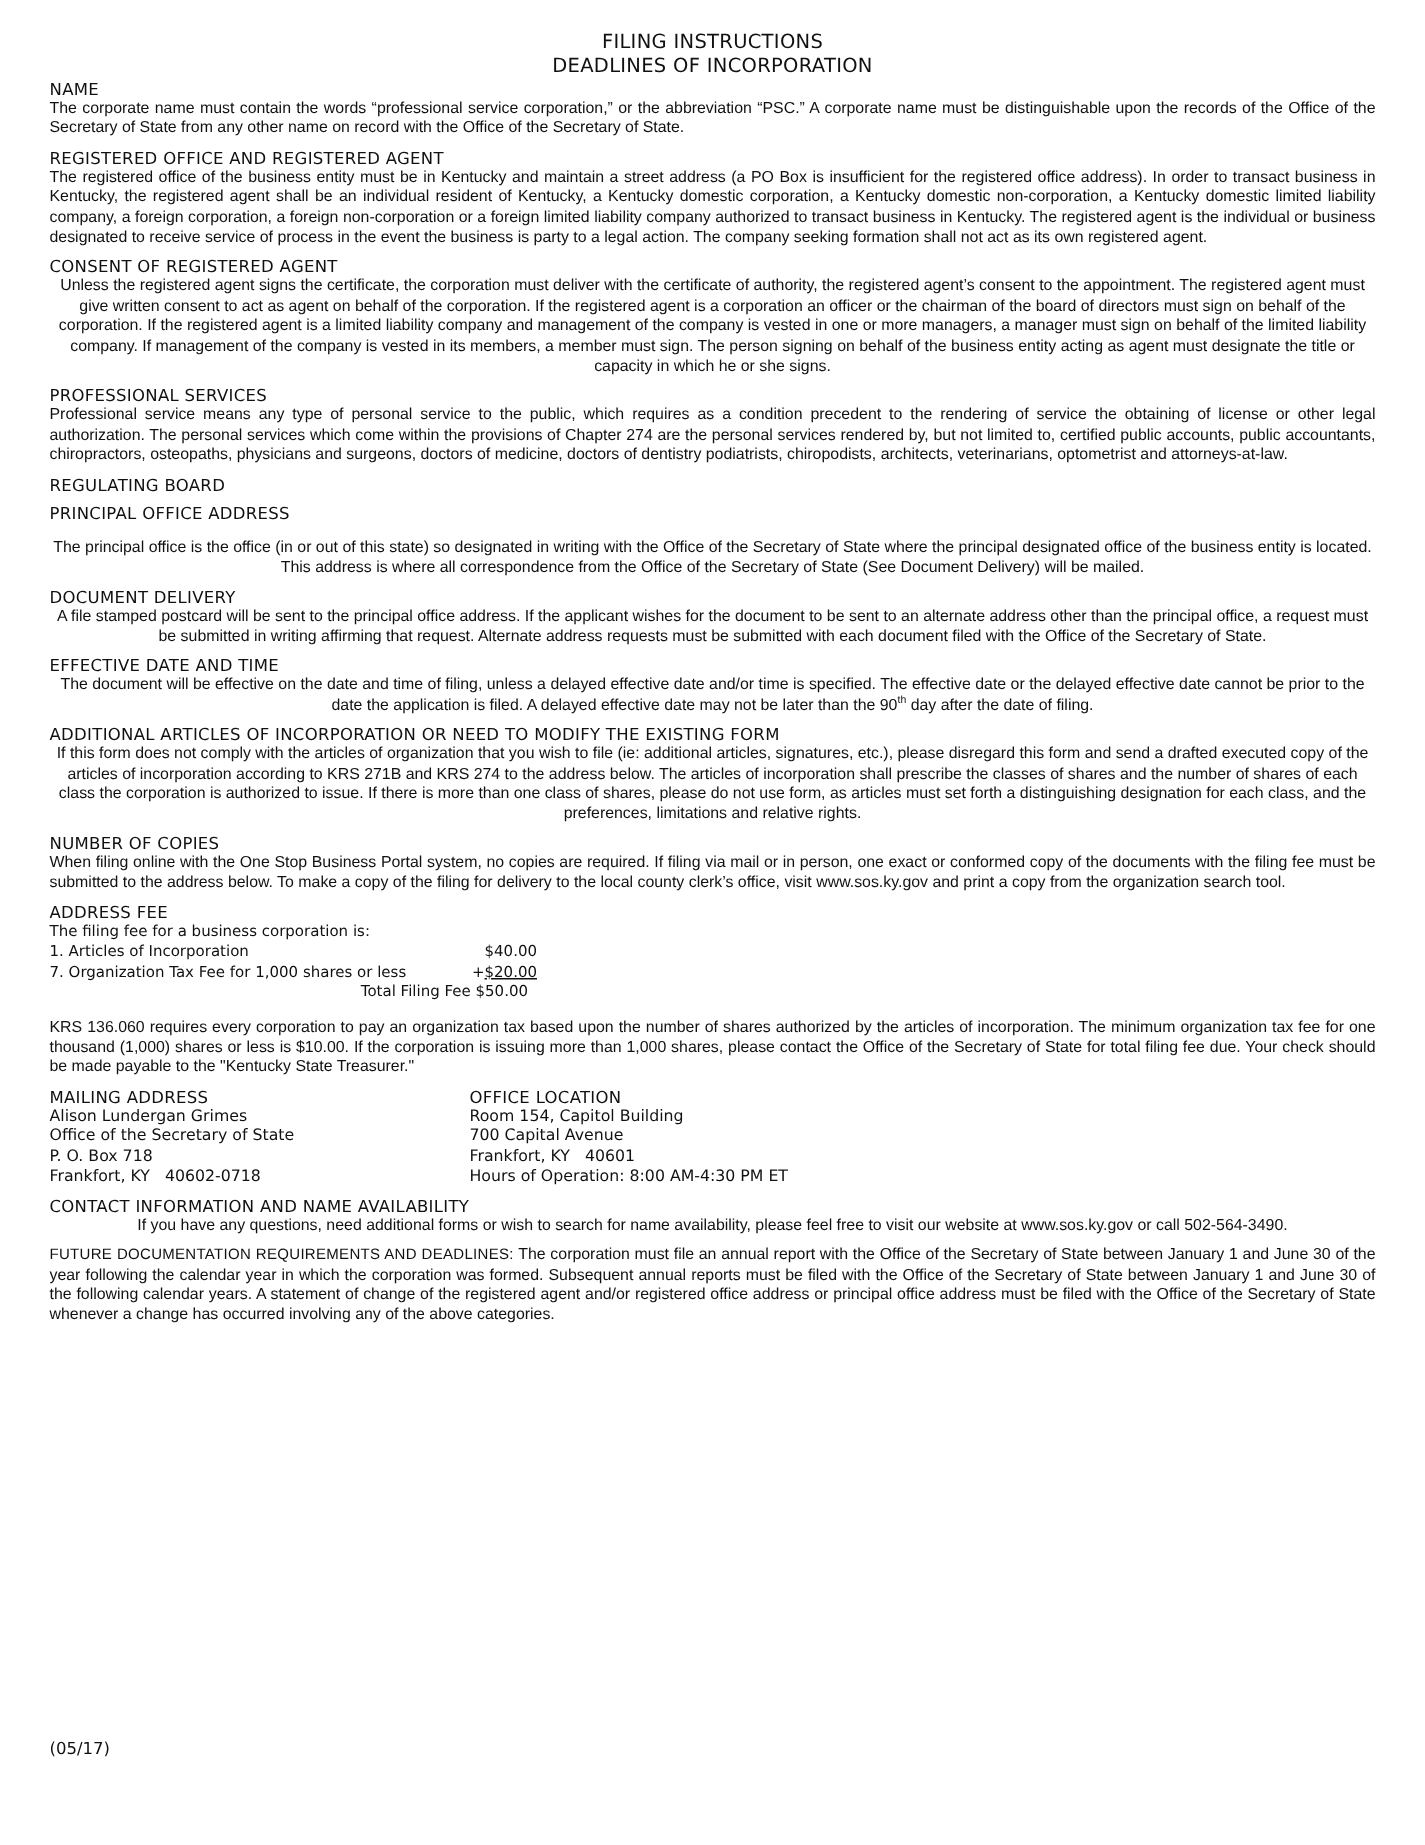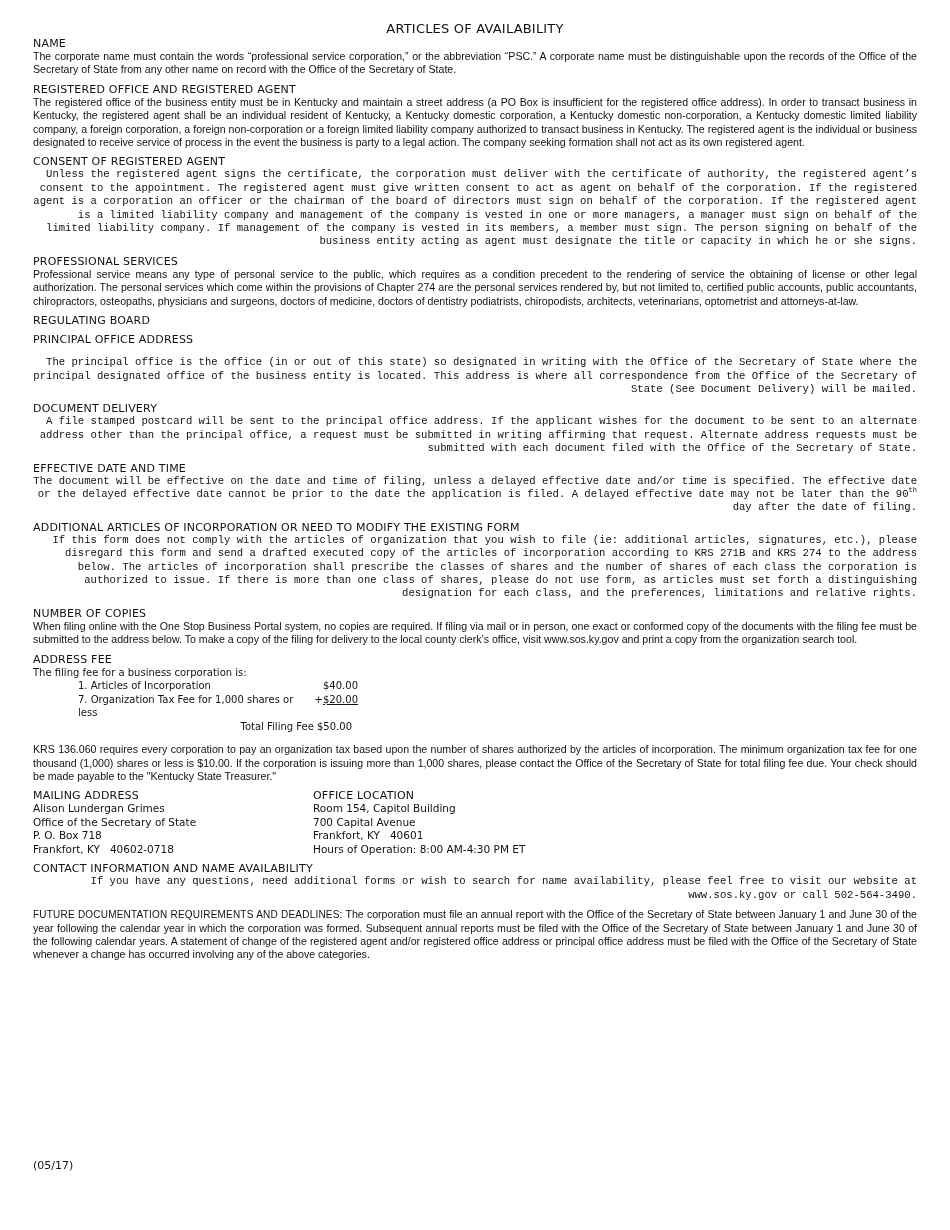--- a/index.html
+++ b/index.html
@@ -7,40 +7,41 @@
     width: 950px; height: 1230px; position: relative; overflow: hidden;
     font-family: "DejaVu Sans", sans-serif; color: #111111;
   }
   .page { position: absolute; left: 33px; top: 21px; width: 884px; }
   .title { text-align: center; font-size: 13px; line-height: 16px; letter-spacing: 0.2px; }
   .sec-head { font-size: 11px; line-height: 13px; letter-spacing: 0.2px; }
   .para {
     font-family: "Liberation Sans", sans-serif; font-size: 10.6px; line-height: 13.4px;
     text-align: justify; margin: 0;
   }
-  .para.left { text-align: right; font-family: Liberation Mono, monospace; }
+  .para.left { text-align: center; }
   .section { margin-bottom: 6px; }
   .fee-table { font-family: "DejaVu Sans", sans-serif; font-size: 10px; line-height: 13.5px; }
   .fee-row { display: flex; width: 325px; }
-  .fee-row .lbl { flex: 1; margin-left: 45px; }
+  .fee-row .lbl { flex: 1; }
   .fee-row .amt { text-align: right; width: 60px; }
   .fee-total { width: 325px; text-align: right; padding-right: 6px; box-sizing: border-box; }
   .u { text-decoration: underline; }
   .addr-wrap { display: flex; font-family: "DejaVu Sans", sans-serif; font-size: 10.5px; line-height: 13.5px; }
   .addr-col { width: 280px; }
   .inline-head { font-family: Liberation Sans, sans-serif; font-size: 10px; letter-spacing: 0.2px; }
   .footer { position: absolute; left: 33px; top: 1159px; font-size: 11px; }
   sup { font-size: 7px; line-height: 0; }
 </style>
 </head>
 <body>
 
 <div class="page">
   <div class="title">
-    <div>ARTICLES OF AVAILABILITY</div>
+    <div>FILING INSTRUCTIONS</div>
+    <div>DEADLINES OF INCORPORATION</div>
   </div>
 
   <div class="section">
     <div class="sec-head">NAME</div>
     <p class="para">The corporate name must contain the words “professional service corporation,” or the abbreviation “PSC.” A corporate name must be distinguishable upon the records of the Office of the Secretary of State from any other name on record with the Office of the Secretary of State.</p>
   </div>
 
   <div class="section">
     <div class="sec-head">REGISTERED OFFICE AND REGISTERED AGENT</div>
     <p class="para">The registered office of the business entity must be in Kentucky and maintain a street address (a PO Box is insufficient for the registered office address).  In order to transact business in Kentucky, the registered agent shall be an individual resident of Kentucky, a Kentucky domestic corporation, a Kentucky domestic non-corporation, a Kentucky domestic limited liability company, a foreign corporation, a foreign non-corporation or a foreign limited liability company authorized to transact business in Kentucky. The registered agent is the individual or business designated to receive service of process in the event the business is party to a legal action.  The company seeking formation shall not act as its own registered agent.</p>

